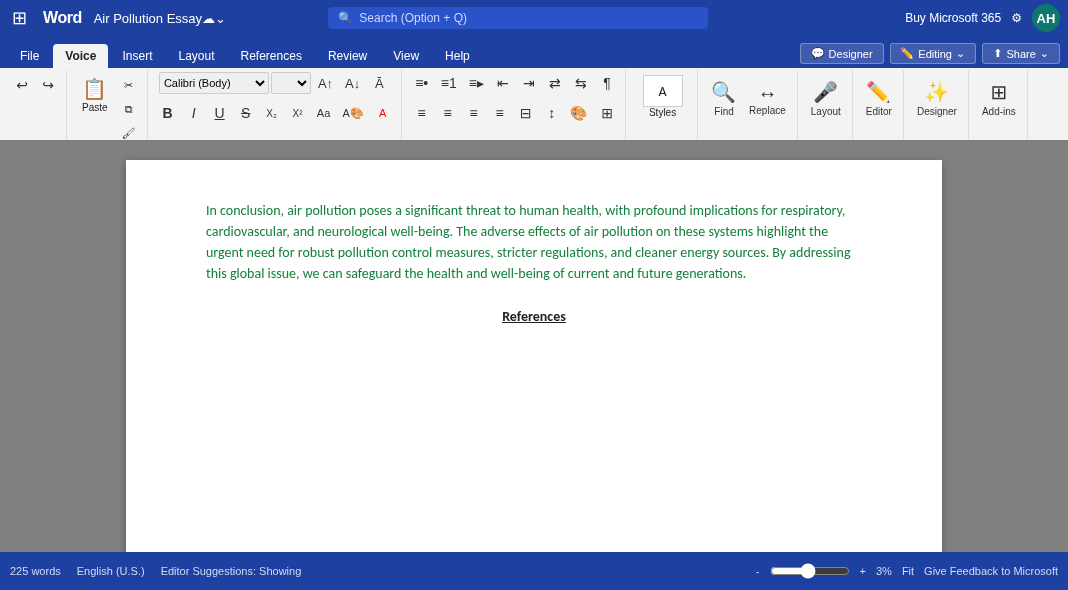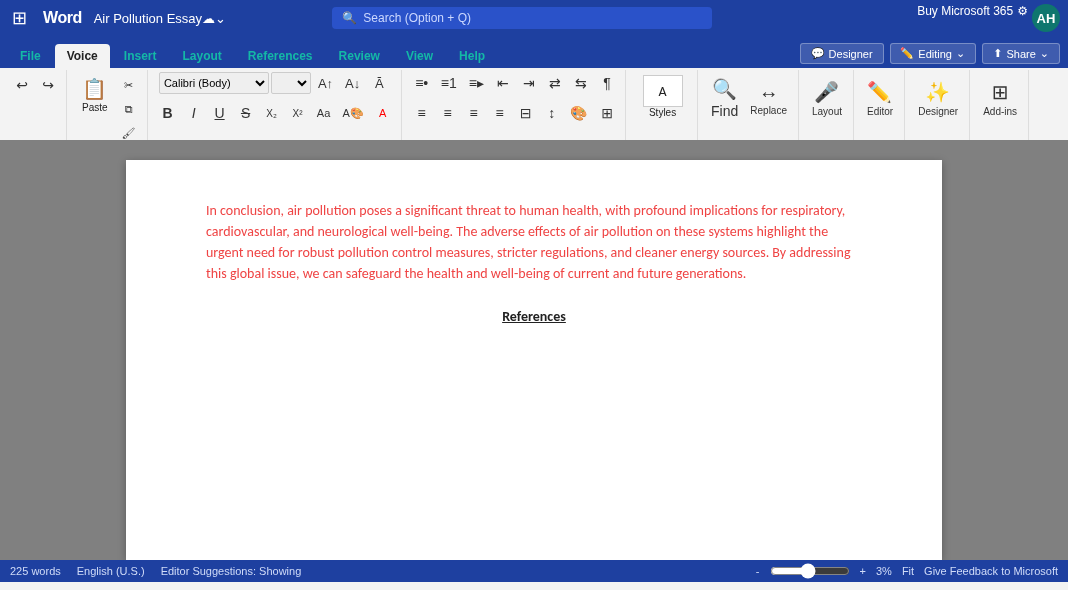--- a/index.html
+++ b/index.html
@@ -26,22 +26,22 @@
       border-radius: 4px;
       display: flex;
       align-items: center;
       padding: 4px 10px;
       gap: 6px;
       color: #ccd8ff;
       font-size: 12px;
     }
     #titlebar .right-actions {
       display: flex;
-      align-items: flex-start;
-      gap: 4px;
+      align-items: center;
+      gap: 10px;
       margin-left: auto;
     }
     #titlebar .buy-link { font-size: 12px; cursor: pointer; }
     #titlebar .avatar {
       width: 28px; height: 28px; border-radius: 50%;
       background: #0f766e;
       display: flex; align-items: center; justify-content: center;
       font-weight: 700; font-size: 13px;
     }
 
@@ -50,24 +50,23 @@
       background: #1e40a0;
       height: 32px;
       display: flex;
       align-items: flex-end;
       padding: 0 8px;
       gap: 2px;
     }
     .ribbon-tab {
       padding: 5px 12px;
       font-size: 12px;
-      color: #14b8a6;
+      color: #ffffff;
       cursor: pointer;
       border-radius: 4px 4px 0 0;
-      font-weight: bold;
     }
     .ribbon-tab.active {
       background: #f3f3f3;
       color: #222;
       font-weight: 600;
     }
     #ribbon-actions {
       margin-left: auto;
       display: flex;
       align-items: center;
@@ -158,22 +157,22 @@
       padding: 2px 6px; cursor: pointer; border: 1px solid transparent;
       border-radius: 3px; gap: 1px;
     }
     .clipboard-mini {
       display: flex; flex-direction: column; gap: 2px;
     }
 
     
     #statusbar {
       position: absolute;
-      bottom: 8px; left: 0; right: 0;
-      height: 22px;
+      bottom: 0; left: 0; right: 0;
+      height: 38px;
       background: #1e40a0;
       color: #d0dbf8;
       display: flex;
       align-items: center;
       padding: 0 10px;
       font-size: 11px;
       gap: 16px;
     }
     #statusbar .right { margin-left: auto; display: flex; align-items: center; gap: 10px; }
     .zoom-slider { width: 80px; accent-color: white; }
@@ -194,21 +193,21 @@
       width: 816px;
       min-height: 400px;
       box-shadow: 0 2px 8px rgba(0,0,0,0.3);
       padding: 40px 80px;
       position: relative;
     }
     .doc-paragraph {
       font-family: 'Calibri', 'Segoe UI', Arial, sans-serif;
       font-size: 14px;
       line-height: 1.5;
-      color: #ef4444;
+      color: #15803d;
       margin-bottom: 20px;
       text-align: left;
     }
     .doc-references {
       font-family: 'Calibri', 'Segoe UI', Arial, sans-serif;
       font-size: 14px;
       font-weight: bold;
       text-align: center;
       text-decoration: underline;
       margin-top: 24px;
@@ -385,21 +384,21 @@
       <div class="styles-preview">A</div>
       <span style="font-size:10px;">Styles</span>
     </div>
     <span class="ribbon-group-label">Styles</span>
   </div>
 
   <div class="ribbon-group">
     <div class="ribbon-row">
       <button class="ribbon-btn ribbon-btn-large">
         <span class="icon">🔍</span>
-        <span style="font-size:14px;">Find</span>
+        <span style="font-size:10px;">Find</span>
       </button>
       <button class="ribbon-btn ribbon-btn-large">
         <span class="icon">↔</span>
         <span style="font-size:10px;">Replace</span>
       </button>
     </div>
     <span class="ribbon-group-label">Editing</span>
   </div>
 
   <div class="ribbon-group">

